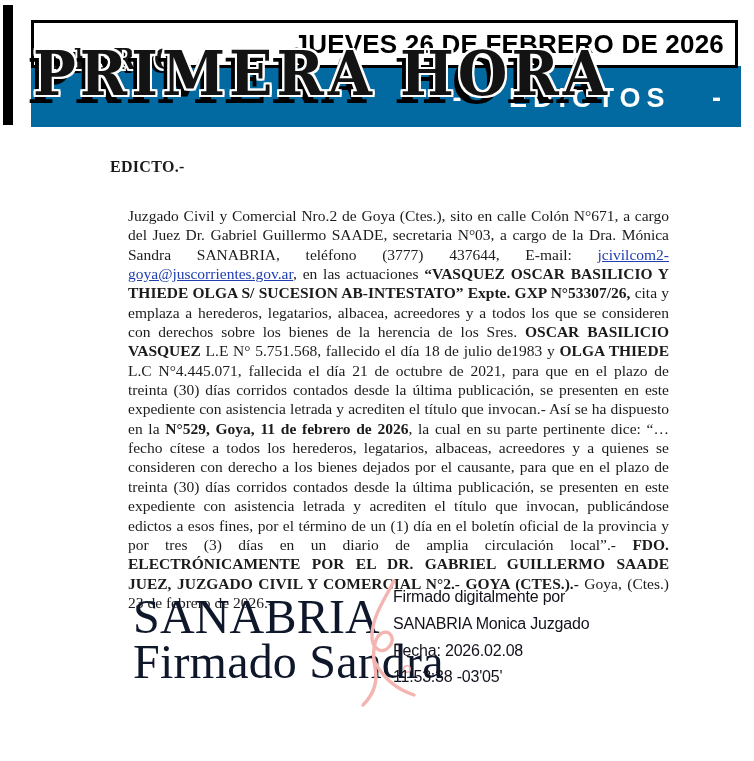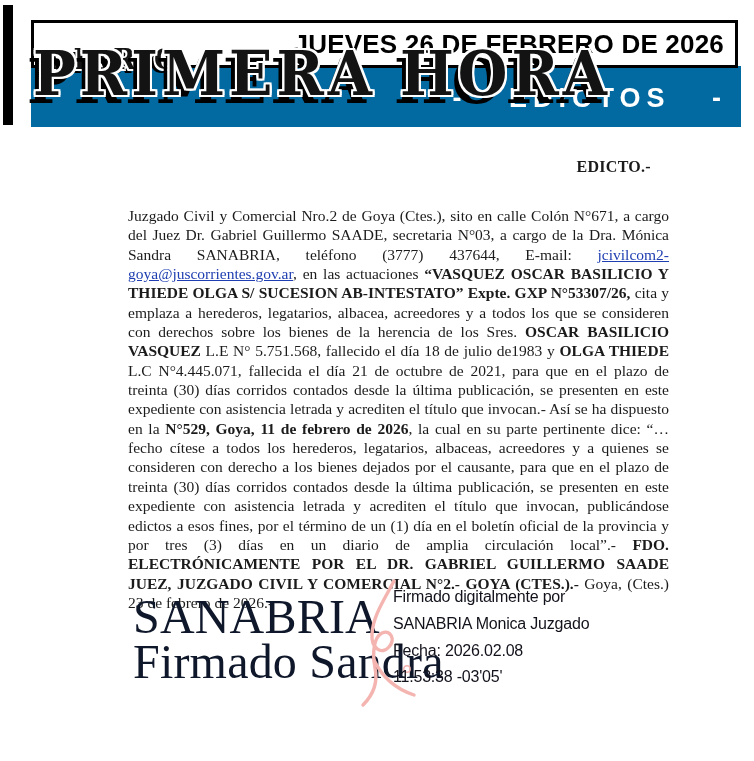--- a/index.html
+++ b/index.html
@@ -40,21 +40,21 @@
       -4px 4px 0 #000;
     margin-top: 21px;
   }
   .brand-main {
     position:absolute; left:30px; top:33px; font-size:57px; letter-spacing:4px;
     z-index:3; transform:scaleY(1.08); transform-origin:left top;
   }
 
   
   .notice-title {
-    position:absolute; left:110px; top:158px; width:541px; text-align:right;
+    position:absolute; left:110px; top:158px; width:541px; text-align:left;
     font-weight:bold; font-size:16px; color:#1b1b1b; letter-spacing:0.3px;
   }
   .notice-body {
     position:absolute; left:128px; top:206px; width:541px; text-align:justify;
     font-size:15.5px; line-height:19.35px; color:#1b1b1b;
   }
   .notice-body .seg-bold { font-weight:bold; }
   .notice-body a.email-link { color:#1f3eb1; text-decoration:underline; cursor:pointer; }
 
   

